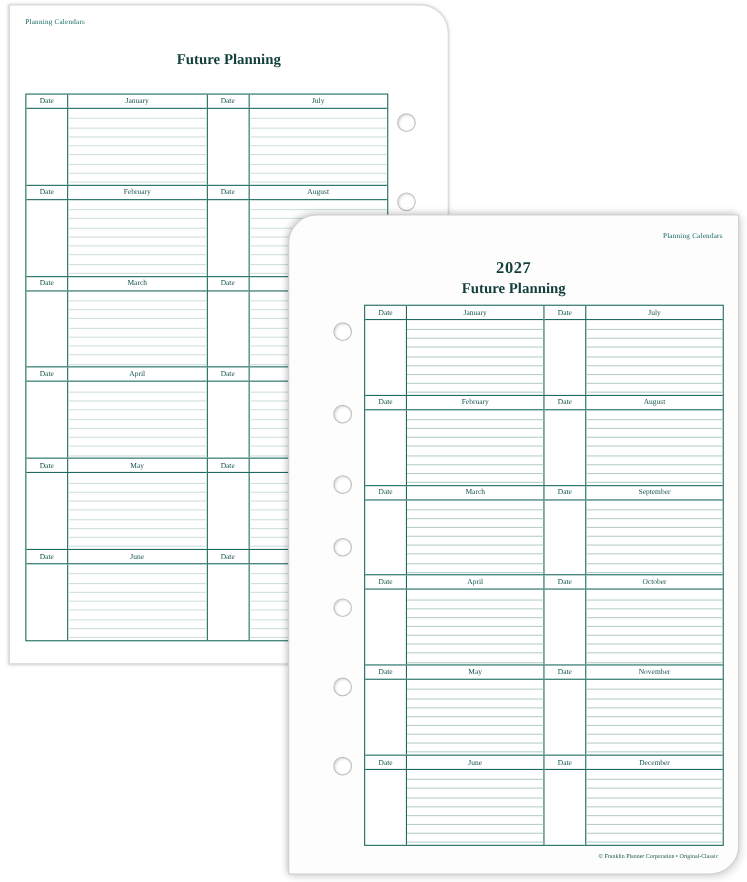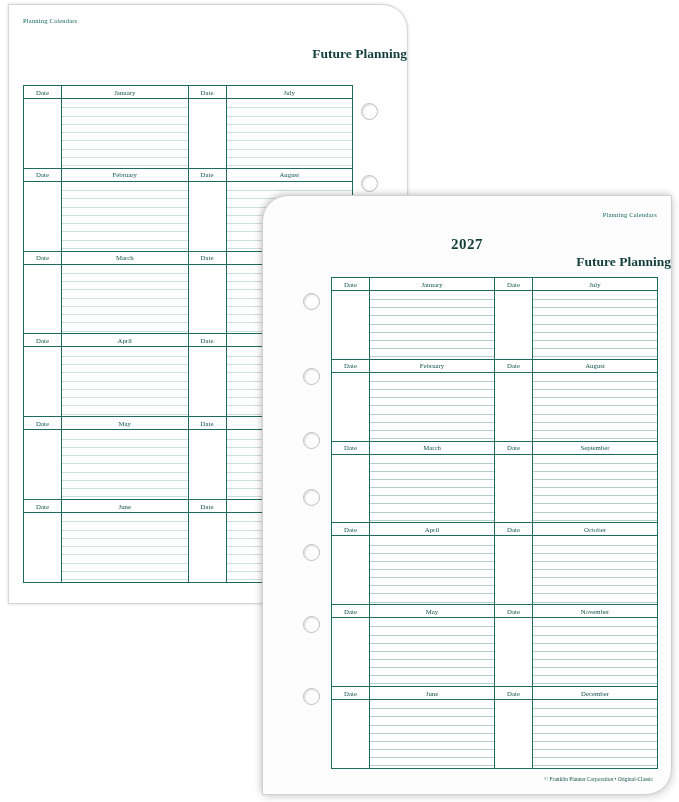--- a/index.html
+++ b/index.html
@@ -25,21 +25,21 @@
     background:#fdfdfd;
   }
 
   .hdr-label{
     position:absolute;font-size:6.5px;color:#15695f;
     font-family:"Liberation Serif", serif;letter-spacing:.2px;
   }
 
   .title-wrap{position:absolute;left:0;right:0;text-align:center;color:#15504a;}
   .title-year{font-size:15px;font-weight:bold;letter-spacing:.5px;color:#123f3a;}
-  .title-main{font-size:13.5px;font-weight:bold;margin-top:1px;color:#123f3a;text-align:right;}
+  .title-main{font-size:13.5px;font-weight:bold;margin-top:1px;color:#123f3a;}
 
   
   .grid{position:absolute;border:1.4px solid #1d6b5e;box-sizing:border-box;
         display:flex;flex-direction:column;background:#fff;}
   .grid .band{flex:1;display:flex;border-bottom:1.4px solid #1d6b5e;box-sizing:border-box;}
   .grid .band:last-child{border-bottom:none;}
   .half{flex:1;display:flex;flex-direction:column;box-sizing:border-box;}
   .half.left{border-right:1.4px solid #1d6b5e;}
   .head{display:flex;border-bottom:1px solid #1d6b5e;box-sizing:border-box;height:13px;}
   .head .date-c{width:38px;border-right:1px solid #1d6b5e;box-sizing:border-box;

